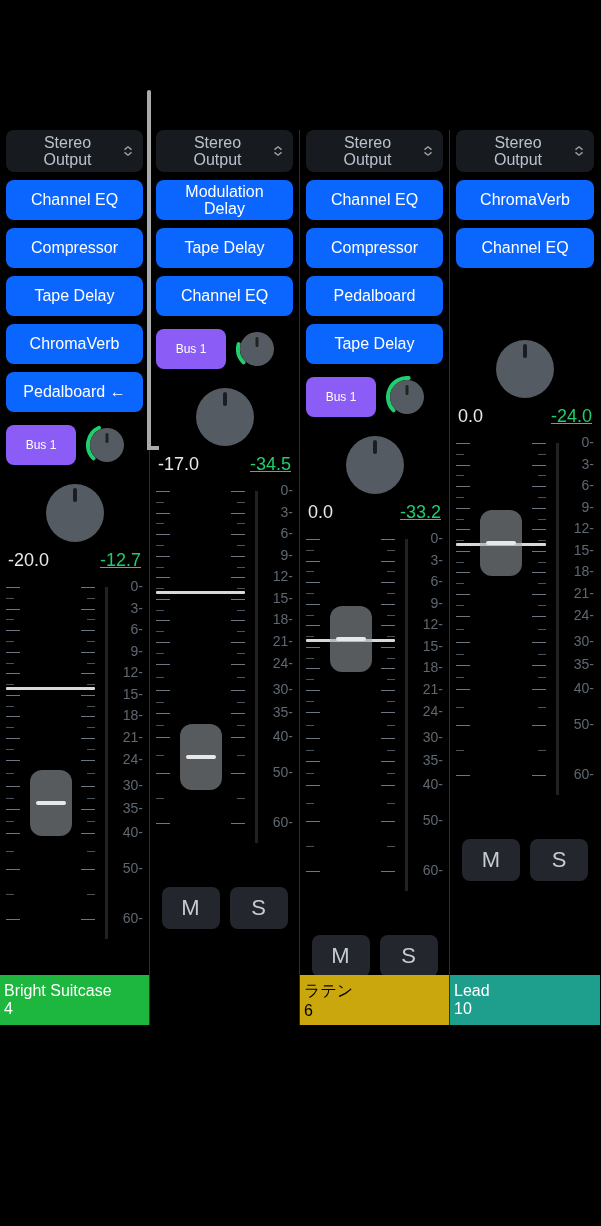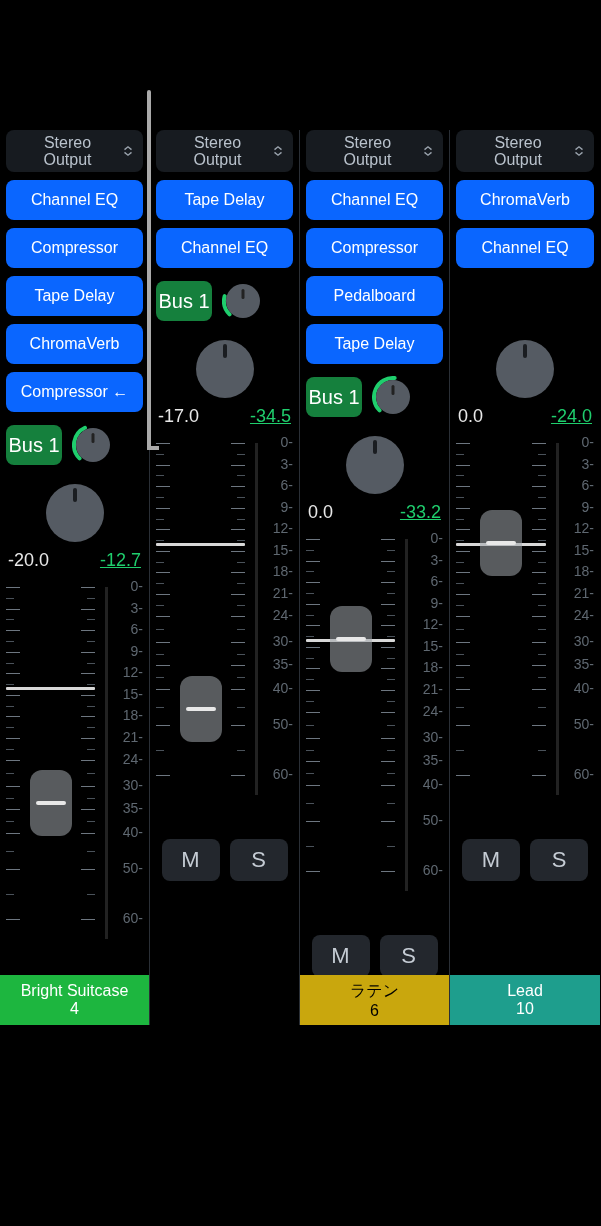--- a/index.html
+++ b/index.html
@@ -13,21 +13,21 @@
   
   .out{background:#171b20;border-radius:8px;height:42px;display:flex;align-items:center;justify-content:space-between;padding:0 8px;margin-bottom:6px;}
   .out .lbl{color:#b9c2cc;font-size:16px;text-align:center;line-height:17px;flex:1;white-space:pre-line;}
   .chev svg{width:14px;height:14px;display:block;}
   .chev path{stroke:#9aa3ad;stroke-width:2;fill:none;}
   
   .fx{background:#0a66ff;color:#fff;border-radius:8px;height:40px;margin:8px 0;display:flex;align-items:center;justify-content:center;font-size:16px;text-align:center;padding:16px 4px;box-sizing:border-box;position:relative;z-index:6;}
   .fx.two{line-height:17px;}
   
   .send-row{display:flex;align-items:center;gap:10px;margin-top:8px;height:50px;}
-  .bus{background:#15803d;color:#fff;border-radius:8px;height:40px;width:56px;display:flex;align-items:center;justify-content:center;font-size:20px;}
+  .bus{background:#8b5cf6;color:#fff;border-radius:8px;height:40px;width:70px;display:flex;align-items:center;justify-content:center;font-size:12px;}
   .knob-s{width:42px;height:42px;position:relative;}
   .knob-s .ring{position:absolute;inset:0;}
   .knob-s .disc{position:absolute;inset:4px;background:#555b63;border-radius:50%;}
   .knob-s .tick{position:absolute;left:50%;top:5px;width:3px;height:10px;background:#222;transform:translateX(-50%);border-radius:2px;}
   
   .pan{display:flex;justify-content:center;margin:14px 0 8px 0;}
   .pan .big{width:58px;height:58px;background:#555b63;border-radius:50%;position:relative;}
   .pan .big .tick{position:absolute;left:50%;top:4px;width:4px;height:14px;background:#1a1d21;transform:translateX(-50%);border-radius:2px;}
   
   .vals{display:flex;justify-content:space-between;padding:0 2px;margin-bottom:6px;}
@@ -44,21 +44,21 @@
   .thumb{position:absolute;left:50%;transform:translate(-50%,-50%);width:42px;height:66px;background:rgba(160,165,172,0.55);border-radius:12px;z-index:3;}
   .thumb .grip{position:absolute;left:6px;right:6px;top:50%;height:4px;background:#e8e8e8;transform:translateY(-50%);border-radius:2px;}
   .unity{position:absolute;left:0;right:0;height:3px;background:#d8d8d8;border-radius:1px;z-index:1;}
   .meter-col{width:44px;position:relative;}
   .meter-bar{position:absolute;left:6px;top:0;bottom:0;width:3px;background:#222;}
   .scale-num{position:absolute;right:0;color:#5f6871;font-size:14px;text-align:right;width:28px;}
   
   .ms{display:flex;gap:10px;justify-content:center;margin-top:44px;}
   .ms .b{width:58px;height:42px;background:#23272d;border-radius:8px;display:flex;align-items:center;justify-content:center;color:#c5ccd4;font-size:22px;}
   
-  .foot{position:absolute;left:0;bottom:0;width:100%;height:50px;display:flex;flex-direction:column;align-items:center;justify-content:center;color:#000;font-size:16px;box-sizing:border-box;padding:6px 4px;}
+  .foot{position:absolute;left:0;bottom:0;width:100%;height:50px;display:flex;flex-direction:column;align-items:flex-start;justify-content:center;color:#000;font-size:16px;box-sizing:border-box;padding:6px 4px;}
   .foot.green{background:#1db63f;color:#fff;}
   .foot.green2{background:#1a9c37;color:#fff;}
   .foot.gold{background:#c9a70d;color:#000000;}
   .foot.teal{background:#1e9e8d;color:#fff;}
 </style>
 </head>
 <body>
 
 <div class="app">
   <div class="top-gap">
@@ -73,21 +73,21 @@
             <svg viewBox="0 0 20 20">
               <path d="M5 8 L10 4 L15 8"></path>
               <path d="M5 12 L10 16 L15 12"></path>
             </svg>
           </span>
         </div>
         <div class="fx">Channel EQ</div>
         <div class="fx">Compressor</div>
         <div class="fx">Tape Delay</div>
         <div class="fx">ChromaVerb</div>
-        <div class="fx">Compressor ←</div>
+        <div class="fx">Pedalboard ←</div>
         <div class="send-row">
           <div class="bus">Bus 1</div>
       <div class="knob-s">
         <div class="ring"><svg width="42" height="42" viewBox="0 0 42 42">
                 <path d="M 7.564971157455593 34.4350288425444 A 19 19 0 0 1 12.970253026926713 3.780152046303648" stroke="#1fce6d" stroke-width="4" fill="none" stroke-linecap="round"></path>
               </svg></div>
         <div class="disc">
               <div class="tick"></div>
             </div>
       </div>
@@ -249,20 +249,22 @@
         <div class="out">
           <span class="lbl">Stereo
 Output</span>
           <span class="chev">
             <svg viewBox="0 0 20 20">
               <path d="M5 8 L10 4 L15 8"></path>
               <path d="M5 12 L10 16 L15 12"></path>
             </svg>
           </span>
         </div>
+        <div class="fx two" style="white-space: pre-line;">Modulation
+Delay</div>
         <div class="fx">Tape Delay</div>
         <div class="fx">Channel EQ</div>
         <div class="send-row">
           <div class="bus">Bus 1</div>
       <div class="knob-s">
         <div class="ring"><svg width="42" height="42" viewBox="0 0 42 42">
                 <path d="M 7.564971157455593 34.4350288425444 A 19 19 0 0 1 2.6474093005077037 16.0824381430521" stroke="#1fce6d" stroke-width="4" fill="none" stroke-linecap="round"></path>
               </svg></div>
         <div class="disc">
               <div class="tick"></div>

